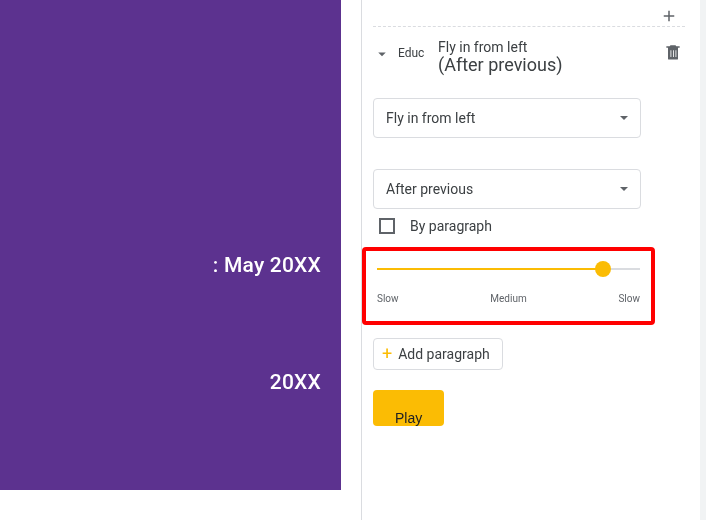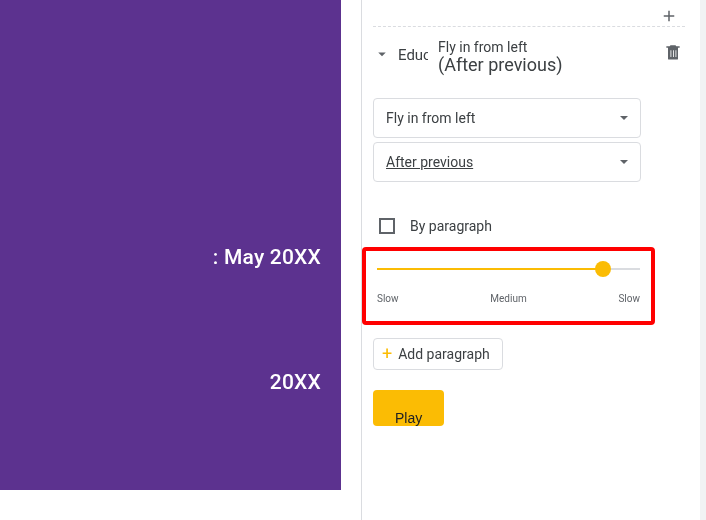--- a/index.html
+++ b/index.html
@@ -15,21 +15,21 @@
       position: absolute;
       left: 0;
       top: 0;
       width: 341px;
       height: 490px;
       background: #5c328f;
       color: #fff;
     }
     .slide-text-1 {
       position: absolute;
-      top: 245px;
+      top: 253px;
       right: 20px;
       font-size: 21px;
       font-weight: 500;
       letter-spacing: 0.2px;
       text-align: right;
       white-space: nowrap;
     }
     .slide-text-2 {
       position: absolute;
       top: 370px;
@@ -90,21 +90,21 @@
       align-items: flex-start;
       width: 310px;
     }
     .chevron {
       width: 18px;
       height: 18px;
       margin-top: 7px;
       margin-right: 7px;
     }
     .elem-name {
-      font-size: 15px;
+      font-size: 12px;
       color: #3c4043;
       margin-top: 8px;
       margin-right: 10px;
       overflow: hidden;
       white-space: nowrap;
       width: 30px;
     }
     .anim-title-block {
       flex: 1;
     }
@@ -134,21 +134,21 @@
       border-radius: 4px;
       display: flex;
       align-items: center;
       padding: 0 12px;
       font-size: 14px;
       color: #3c4043;
       cursor: pointer;
       background: #fff;
     }
     .select-1 { top: 98px; }
-    .select-2 { top: 142px; text-decoration: underline; }
+    .select-2 { top: 169px; }
     .select-text { flex: 1; }
     .caret-down {
       width: 0; height: 0;
       border-left: 4px solid transparent;
       border-right: 4px solid transparent;
       border-top: 4px solid #5f6368;
     }
     .checkbox-row {
       position: absolute;
       left: 17px;

